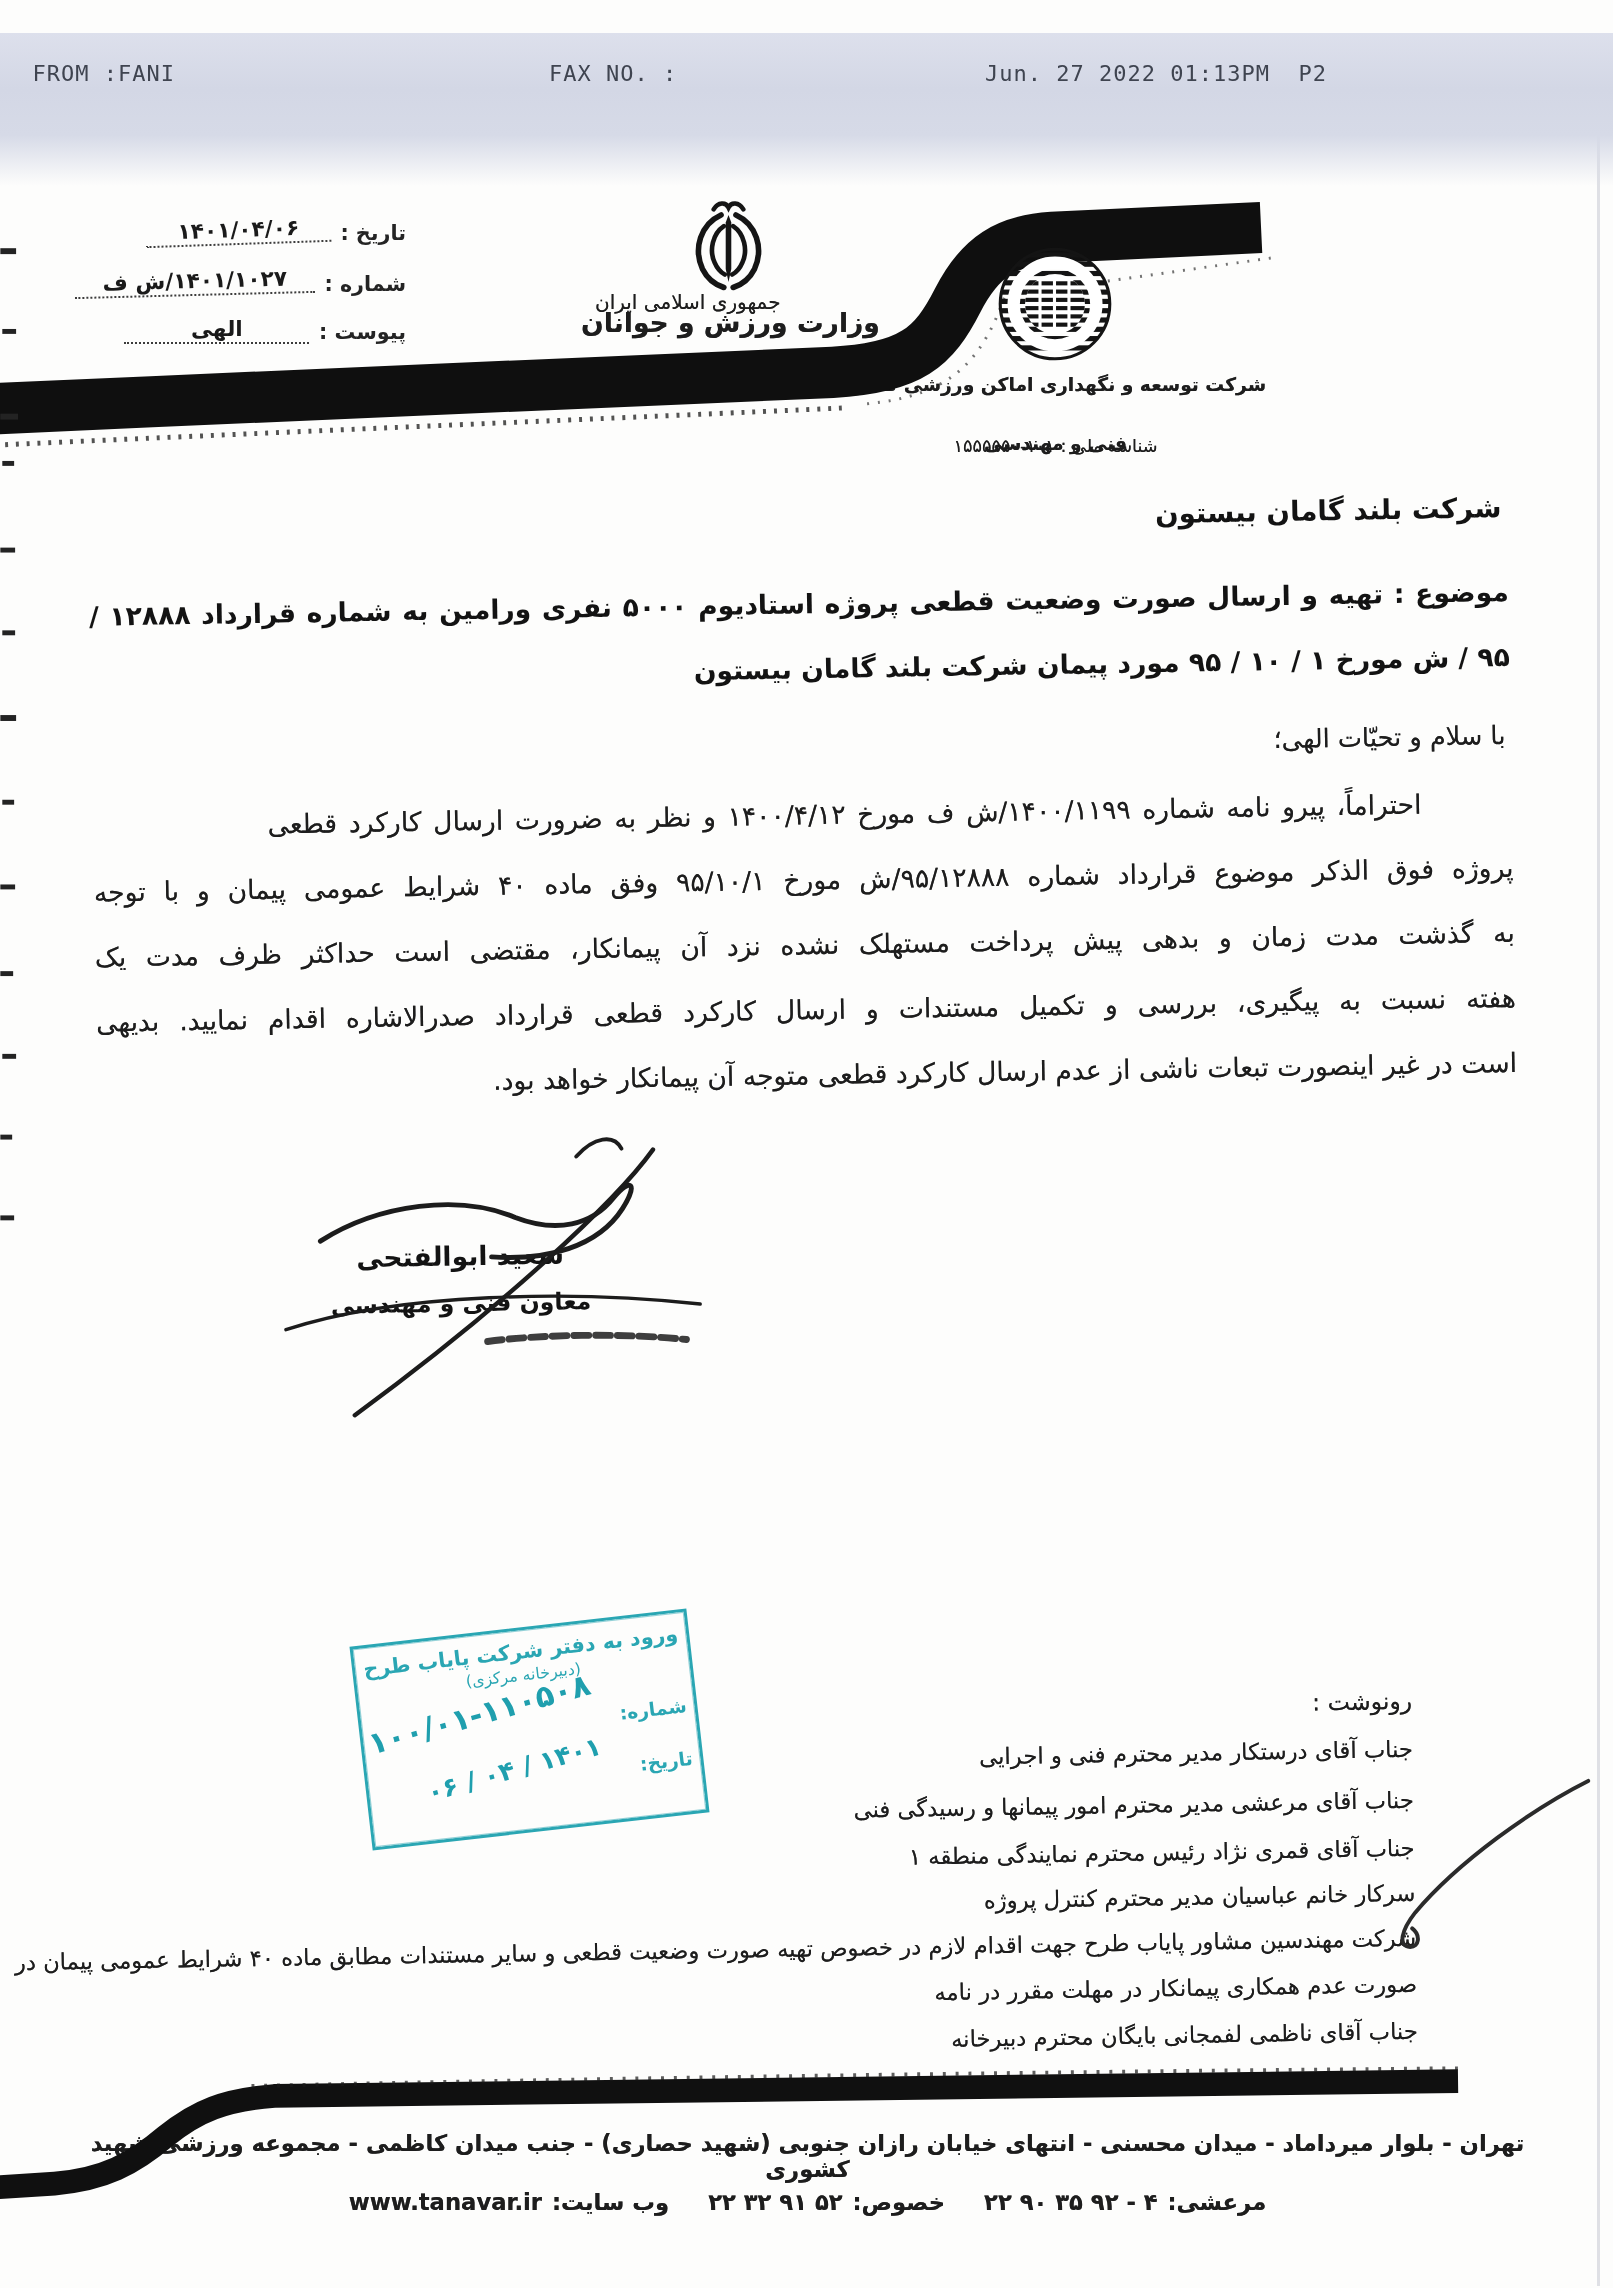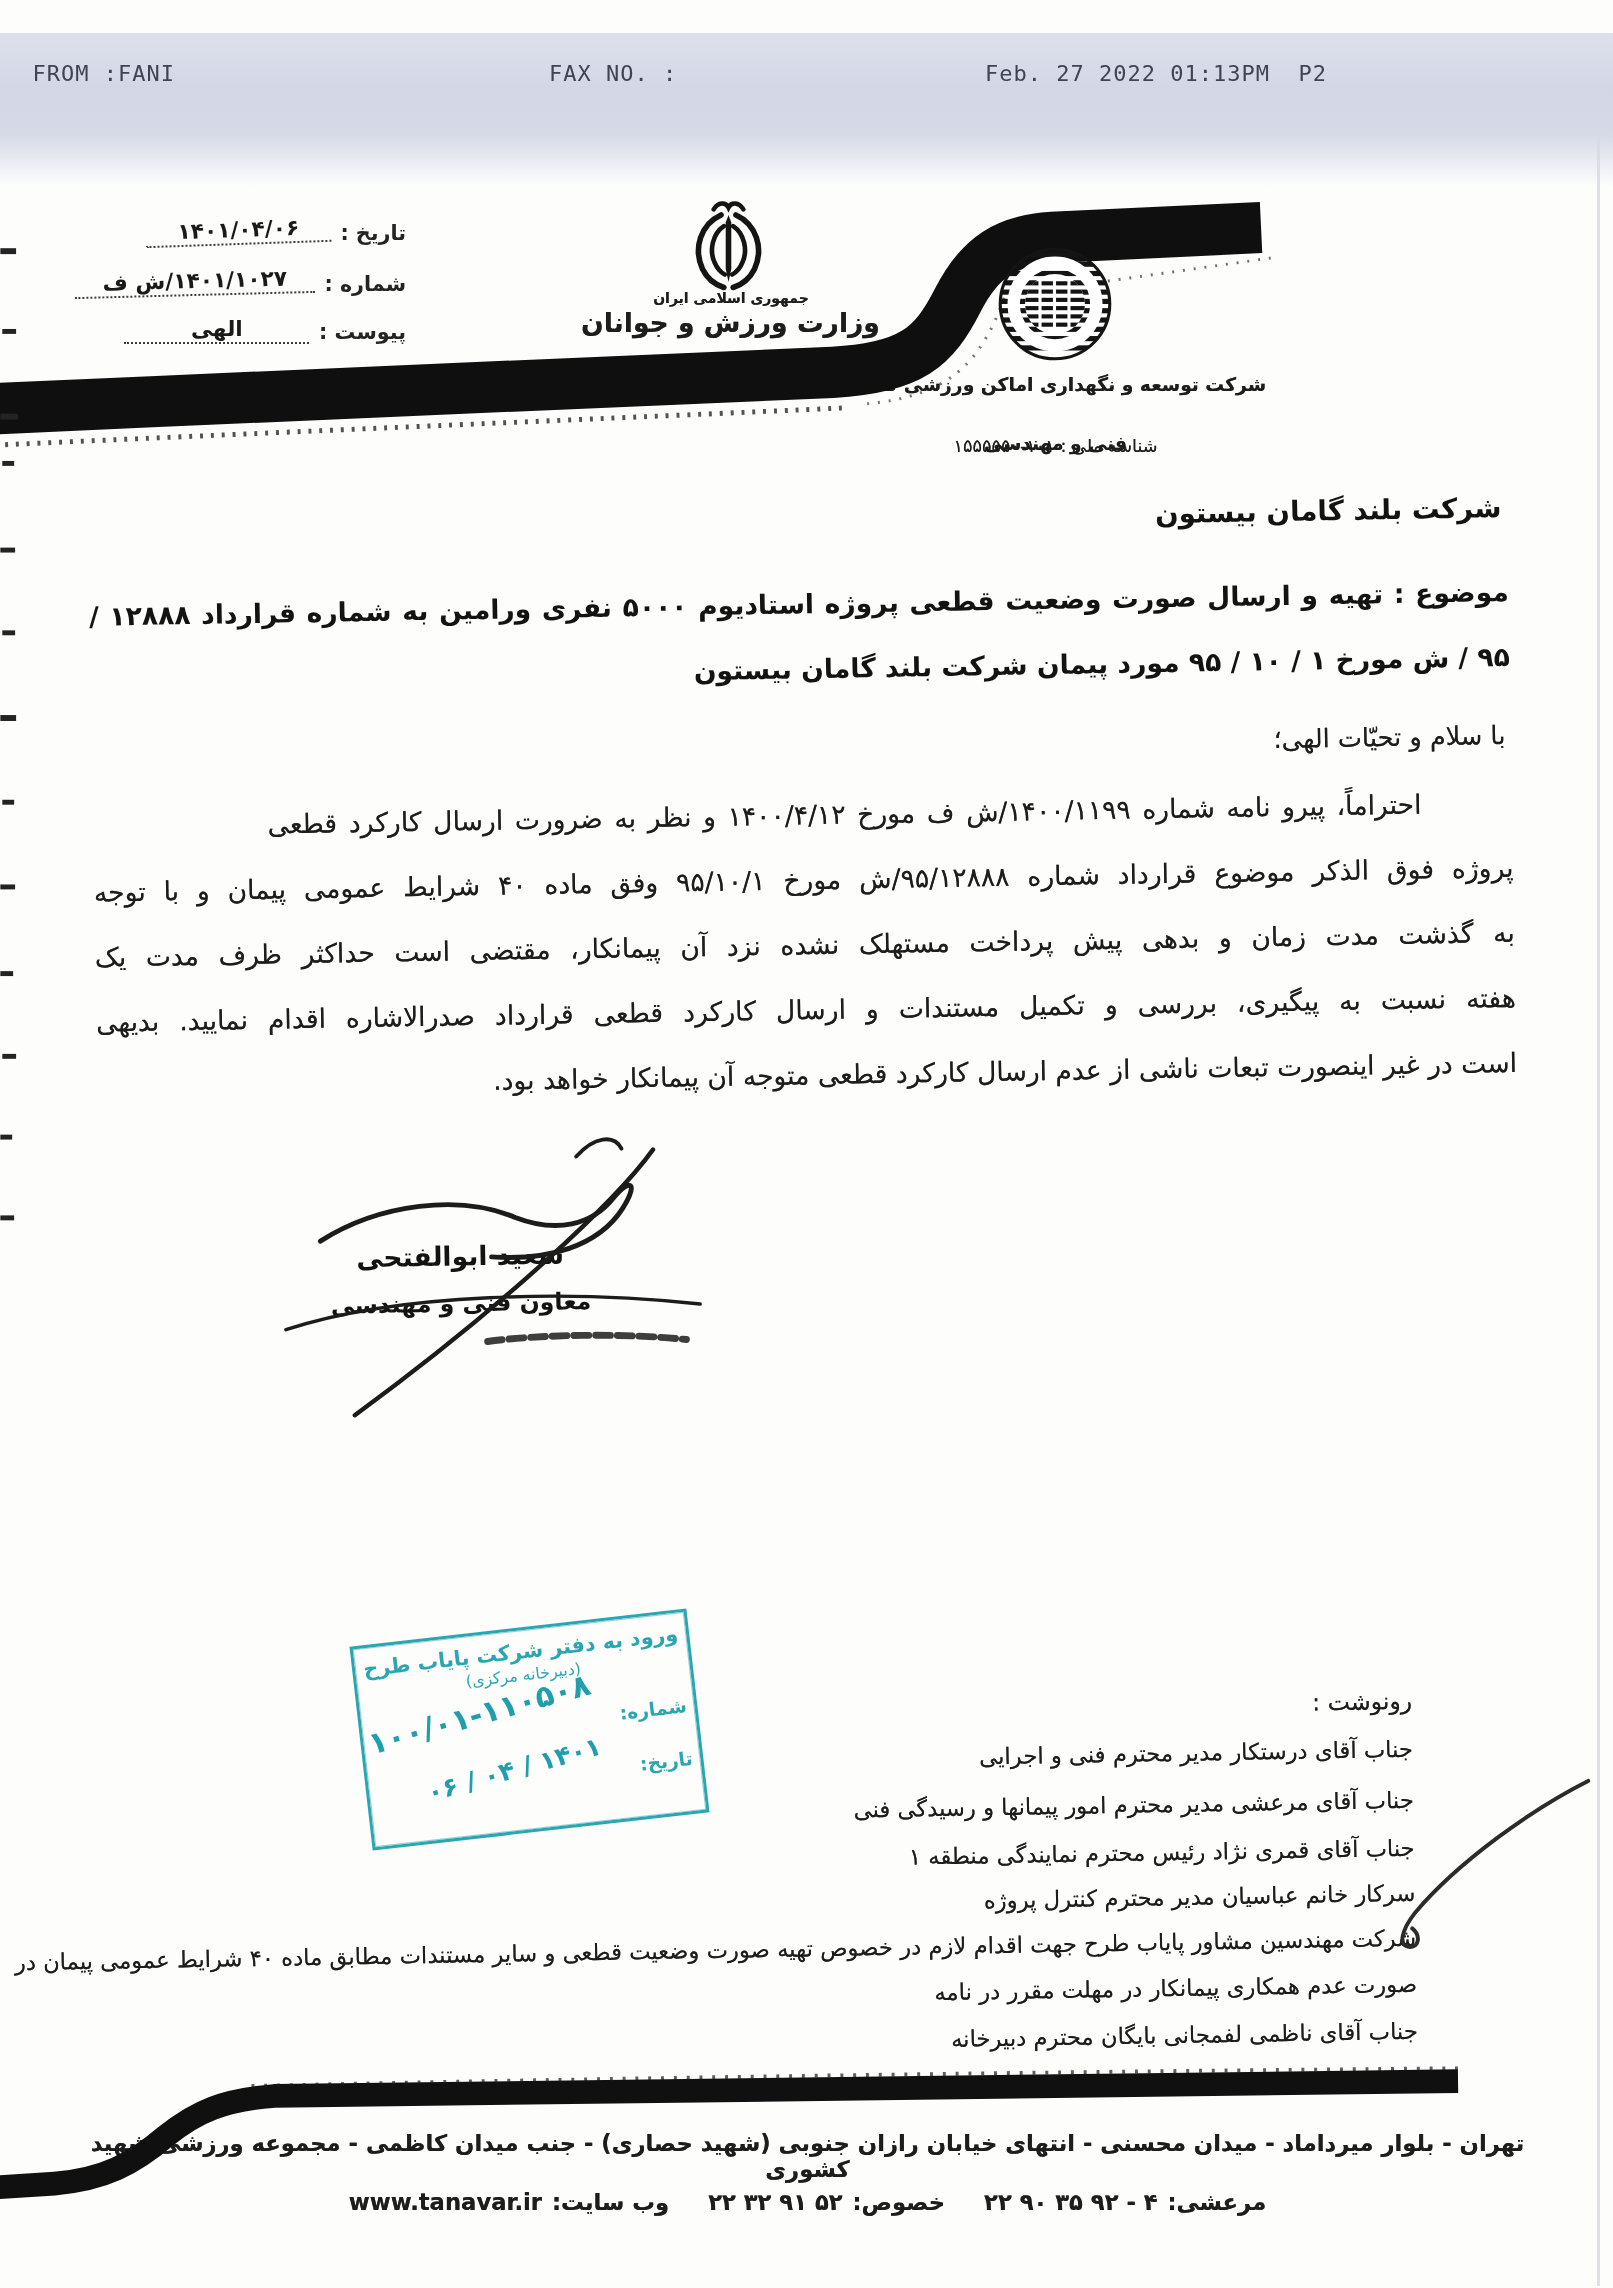--- a/index.html
+++ b/index.html
@@ -19,21 +19,21 @@
     letter-spacing:1px;top:61px;white-space:pre;}
 
   
   .fields{left:51px;top:217px;width:355px;direction:rtl;}
   .frow{position:absolute;right:0;display:flex;align-items:flex-end;gap:9.9px;}
   .flabel{font-size:20.7px;font-weight:bold;color:#242424;white-space:nowrap;text-align:center;}
   .fval{border-bottom:2px dotted #3c3c3c;text-align:center;font-size:21.7px;
     font-weight:bold;color:#1a1a1a;padding:0 3.9px 1px 3.9px;white-space:nowrap;}
 
   
-  .rep-line{left:595px;top:290px;width:272px;text-align:center;font-size:14px;font-weight:bold;}
+  .rep-line{left:595px;top:290px;width:272px;text-align:left;font-size:20px;font-weight:normal;}
   .min-line{left:566px;top:307px;width:329px;text-align:center;font-size:26.6px;font-weight:bold;}
 
   
   .co-name{left:837px;top:374px;width:437px;text-align:center;font-size:18.7px;font-weight:bold;}
   .co-div{left:837px;top:405px;width:437px;text-align:center;font-size:18.7px;font-weight:bold;margin-top:28px;}
   .co-id{left:837px;top:436px;width:437px;text-align:center;font-size:17.7px;}
 
   
   .letter{left:87px;top:491px;width:1420px;height:1596px;direction:rtl;
     transform:rotate(-1deg);transform-origin:top right;z-index:3;}
@@ -83,21 +83,21 @@
 </style>
 </head>
 <body>
 
 <div class="abs edge-line"></div>
 
 <div class="abs fax-strip"></div>
 <div class="abs fax-fade"></div>
 <span class="abs faxtxt" style="left:32.5px">FROM :FANI</span>
 <span class="abs faxtxt" style="left:549px">FAX NO. :</span>
-<span class="abs faxtxt" style="left:985px">Feb. 27 2022 01:13PM  P2</span>
+<span class="abs faxtxt" style="left:985px">Jun. 27 2022 01:13PM  P2</span>
 
 <svg class="abs" style="left:0;top:0;z-index:2" width="1614" height="2288" viewBox="0 0 1638 2323">
   <path d="M-6,415 C300,401 630,388 845,378 C925,374 948,352 972,305 C995,260 1022,244 1068,241 L1280,231" fill="none" stroke="#0f0f0f" stroke-width="52"></path>
   <path d="M-6,452 C300,438 640,424 860,414" fill="none" stroke="#1a1a1a" stroke-width="5" stroke-dasharray="3 8" opacity=".75"></path>
   <path d="M880,410 C960,402 995,372 1020,300 L1290,262" fill="none" stroke="#161616" stroke-width="3" stroke-dasharray="2 9" opacity=".6"></path>
   <path d="M-6,2221 L55,2217 C105,2213 135,2197 168,2169 C200,2143 228,2132 278,2128 L1480,2113" fill="none" stroke="#101010" stroke-width="24"></path>
   <path d="M255,2118 C600,2110 1100,2103 1480,2100" fill="none" stroke="#1a1a1a" stroke-width="4" stroke-dasharray="3 10" opacity=".7"></path>
   <g fill="#232323">
     <rect x="0" y="252" width="16" height="6"></rect>
       <rect x="2" y="334" width="14" height="5"></rect>

